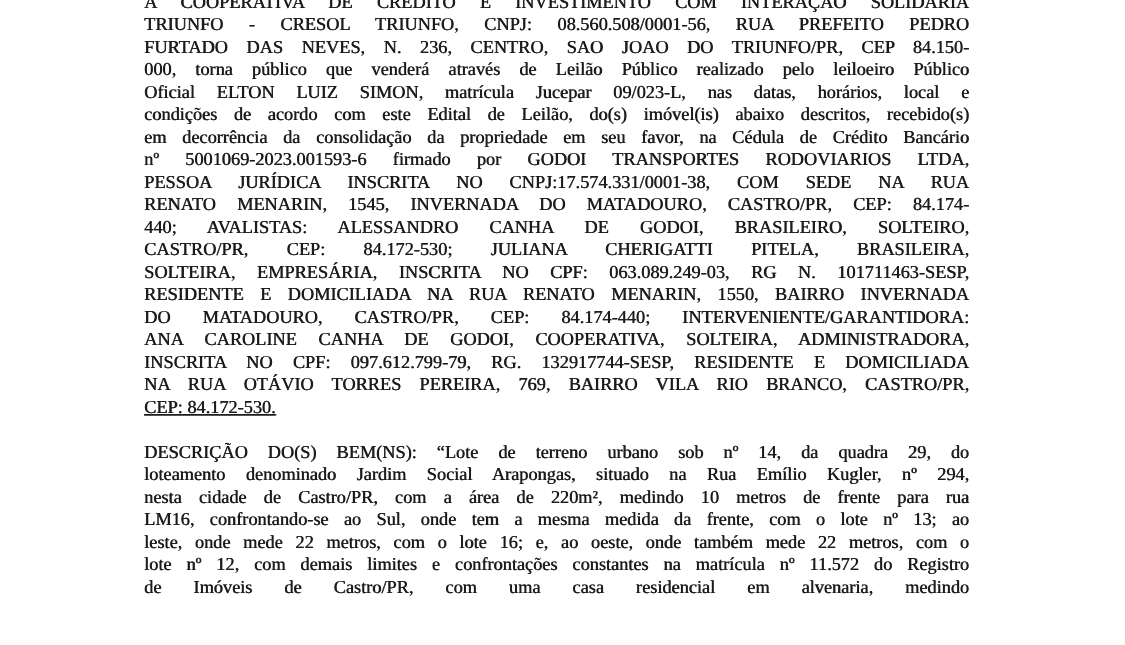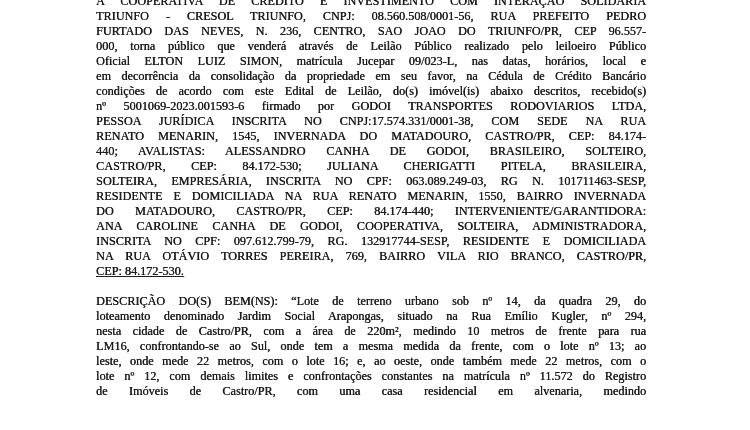--- a/index.html
+++ b/index.html
@@ -44,25 +44,25 @@
   }
 </style>
 </head>
 <body>
 
 <div class="page">
   <div class="doc-body">
       <div class="para">
         <div class="line">A COOPERATIVA DE CRÉDITO E INVESTIMENTO COM INTERAÇÃO SOLIDÁRIA</div>
         <div class="line">TRIUNFO - CRESOL TRIUNFO, CNPJ: 08.560.508/0001-56, RUA PREFEITO PEDRO</div>
-        <div class="line">FURTADO DAS NEVES, N. 236, CENTRO, SAO JOAO DO TRIUNFO/PR, CEP 96.557-</div>
+        <div class="line">FURTADO DAS NEVES, N. 236, CENTRO, SAO JOAO DO TRIUNFO/PR, CEP 84.150-</div>
         <div class="line">000, torna público que venderá através de Leilão Público realizado pelo leiloeiro Público</div>
         <div class="line">Oficial ELTON LUIZ SIMON, matrícula Jucepar 09/023-L, nas datas, horários, local e</div>
+        <div class="line">condições de acordo com este Edital de Leilão, do(s) imóvel(is) abaixo descritos, recebido(s)</div>
         <div class="line">em decorrência da consolidação da propriedade em seu favor, na Cédula de Crédito Bancário</div>
-        <div class="line">condições de acordo com este Edital de Leilão, do(s) imóvel(is) abaixo descritos, recebido(s)</div>
         <div class="line">nº 5001069-2023.001593-6 firmado por GODOI TRANSPORTES RODOVIARIOS LTDA,</div>
         <div class="line">PESSOA JURÍDICA INSCRITA NO CNPJ:17.574.331/0001-38, COM SEDE NA RUA</div>
         <div class="line">RENATO MENARIN, 1545, INVERNADA DO MATADOURO, CASTRO/PR, CEP: 84.174-</div>
         <div class="line">440; AVALISTAS: ALESSANDRO CANHA DE GODOI, BRASILEIRO, SOLTEIRO,</div>
         <div class="line">CASTRO/PR, CEP: 84.172-530; JULIANA CHERIGATTI PITELA, BRASILEIRA,</div>
         <div class="line">SOLTEIRA, EMPRESÁRIA, INSCRITA NO CPF: 063.089.249-03, RG N. 101711463-SESP,</div>
         <div class="line">RESIDENTE E DOMICILIADA NA RUA RENATO MENARIN, 1550, BAIRRO INVERNADA</div>
         <div class="line">DO MATADOURO, CASTRO/PR, CEP: 84.174-440; INTERVENIENTE/GARANTIDORA:</div>
         <div class="line">ANA CAROLINE CANHA DE GODOI, COOPERATIVA, SOLTEIRA, ADMINISTRADORA,</div>
         <div class="line">INSCRITA NO CPF: 097.612.799-79, RG. 132917744-SESP, RESIDENTE E DOMICILIADA</div>

